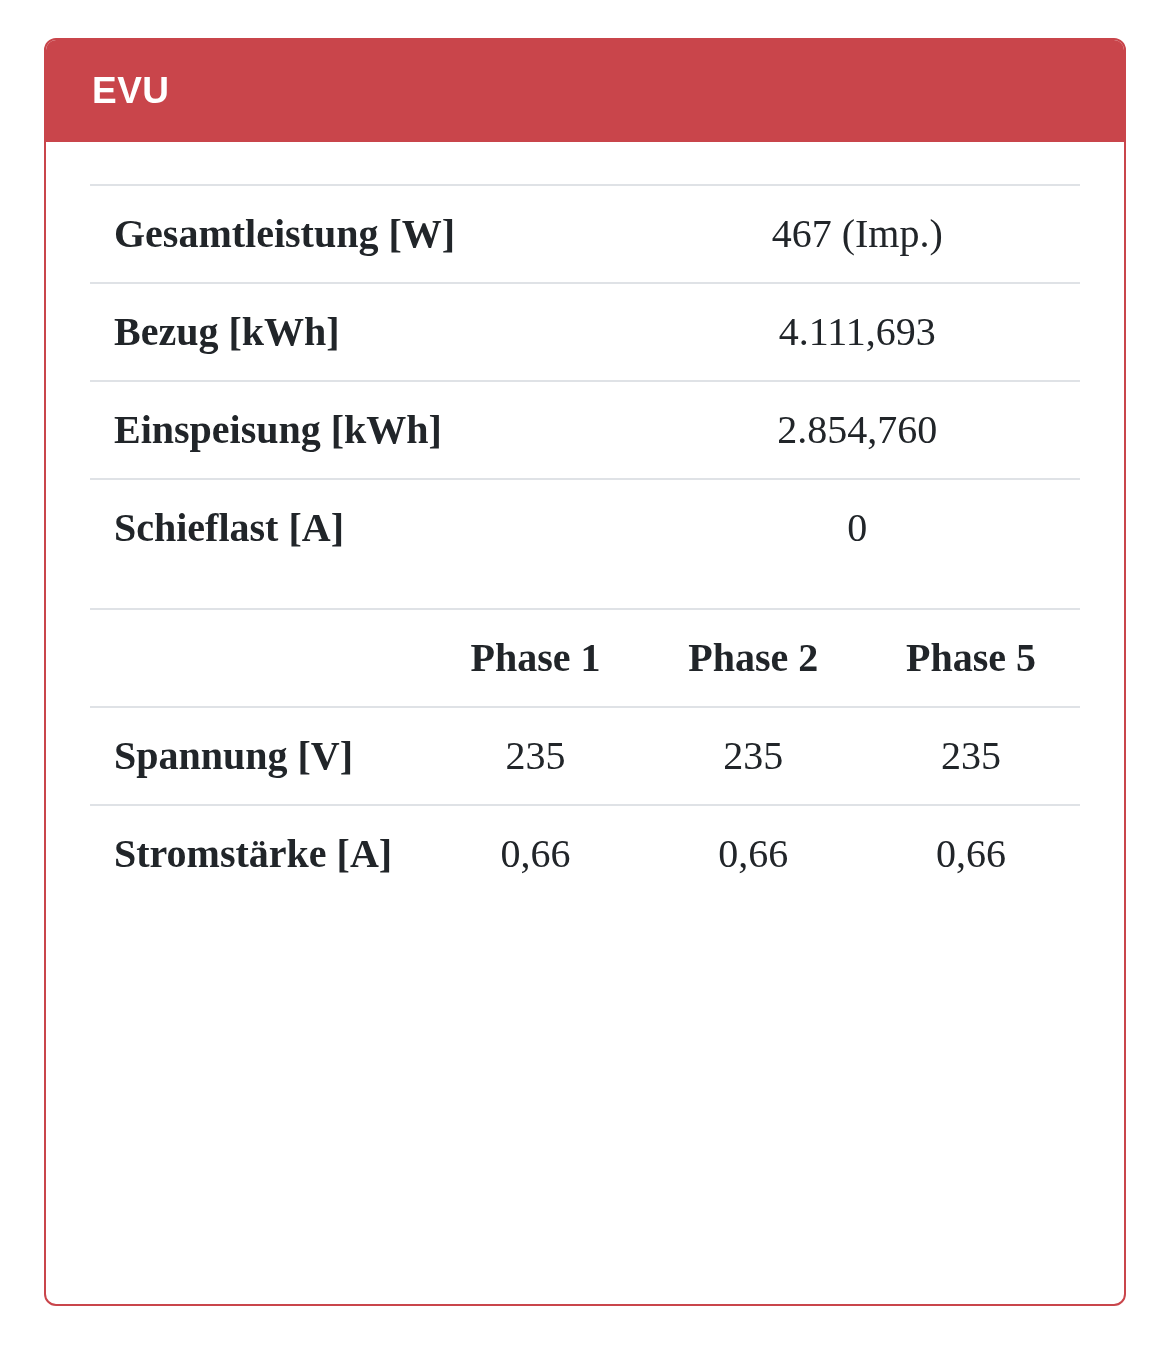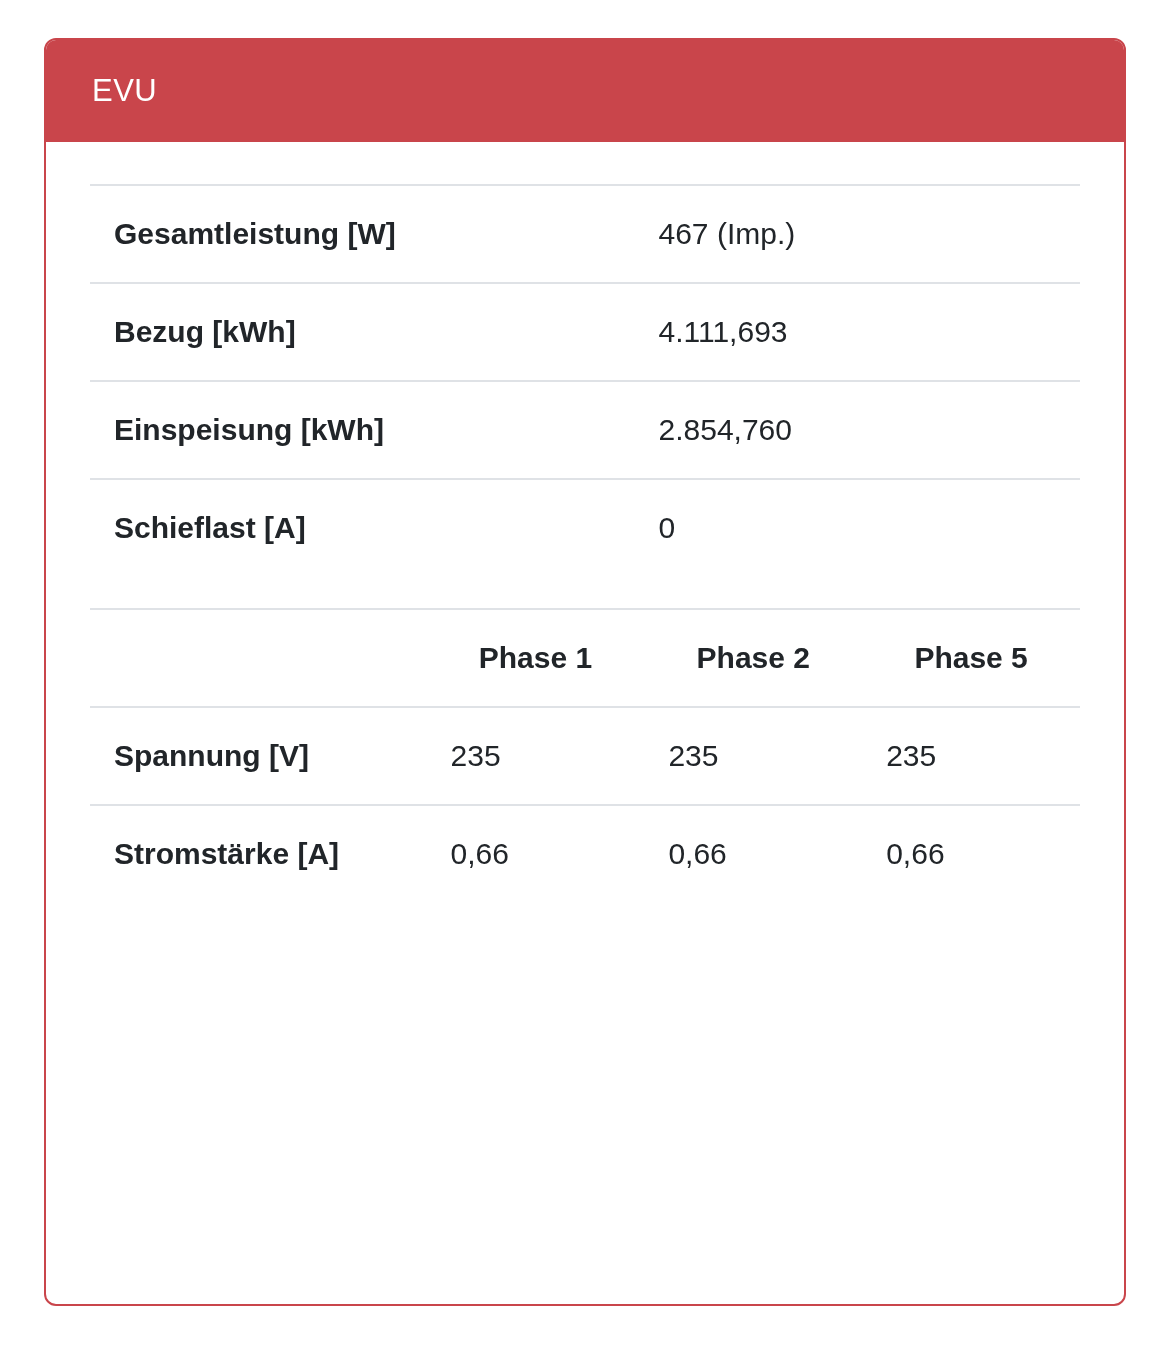--- a/index.html
+++ b/index.html
@@ -32,48 +32,49 @@
     height: 1268px;
     background: var(--card-bg);
     border: 2px solid var(--accent);
     border-radius: 12px;
     overflow: hidden;
   }
   .card-header {
     background: var(--accent);
     color: var(--header-text);
     padding: 31px 46px;
-    font-size: 31px;
-    font-weight: 400;
+    font-size: 37px;
+    font-weight: 700;
     line-height: 40px;
     letter-spacing: 0.5px;
   }
   .card-body {
     padding: 42px 44px 70px 44px;
     background: var(--card-bg);
   }
   table {
     width: 100%;
     border-collapse: collapse;
     table-layout: fixed;
-    font-size: 30px;
+    font-size: 40px;
+    font-family: Liberation Serif, serif;
   }
   th, td {
     padding: 29px 24px;
     border-top: 2px solid var(--divider);
     line-height: 38px;
     overflow: hidden;
     white-space: nowrap;
   }
   th.row-label {
     text-align: left;
     font-weight: 700;
   }
   td.cell-value {
-    text-align: left;
+    text-align: center;
     font-weight: 400;
   }
   .summary-table th.row-label { width: 55%; }
   .summary-table td.cell-value { width: 45%; }
 
   .phase-table { margin-top: 32px; }
   .phase-table col.c-label { width: 34%; }
   .phase-table col.c-phase { width: 22%; }
   .phase-table thead th.col-header {
     font-weight: 700;

